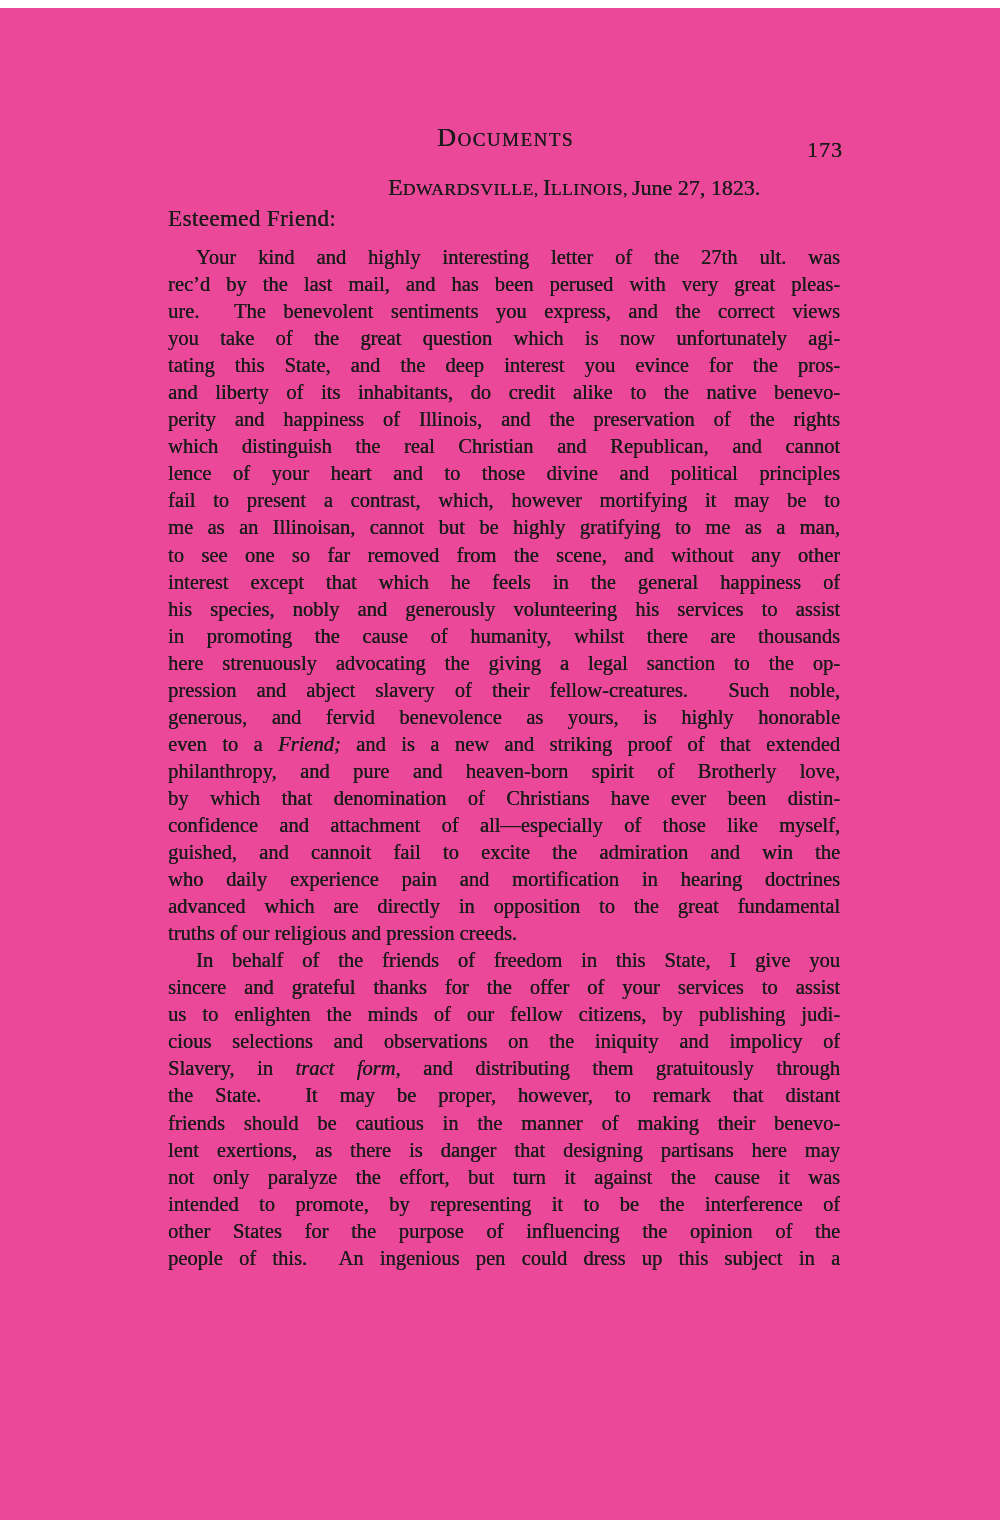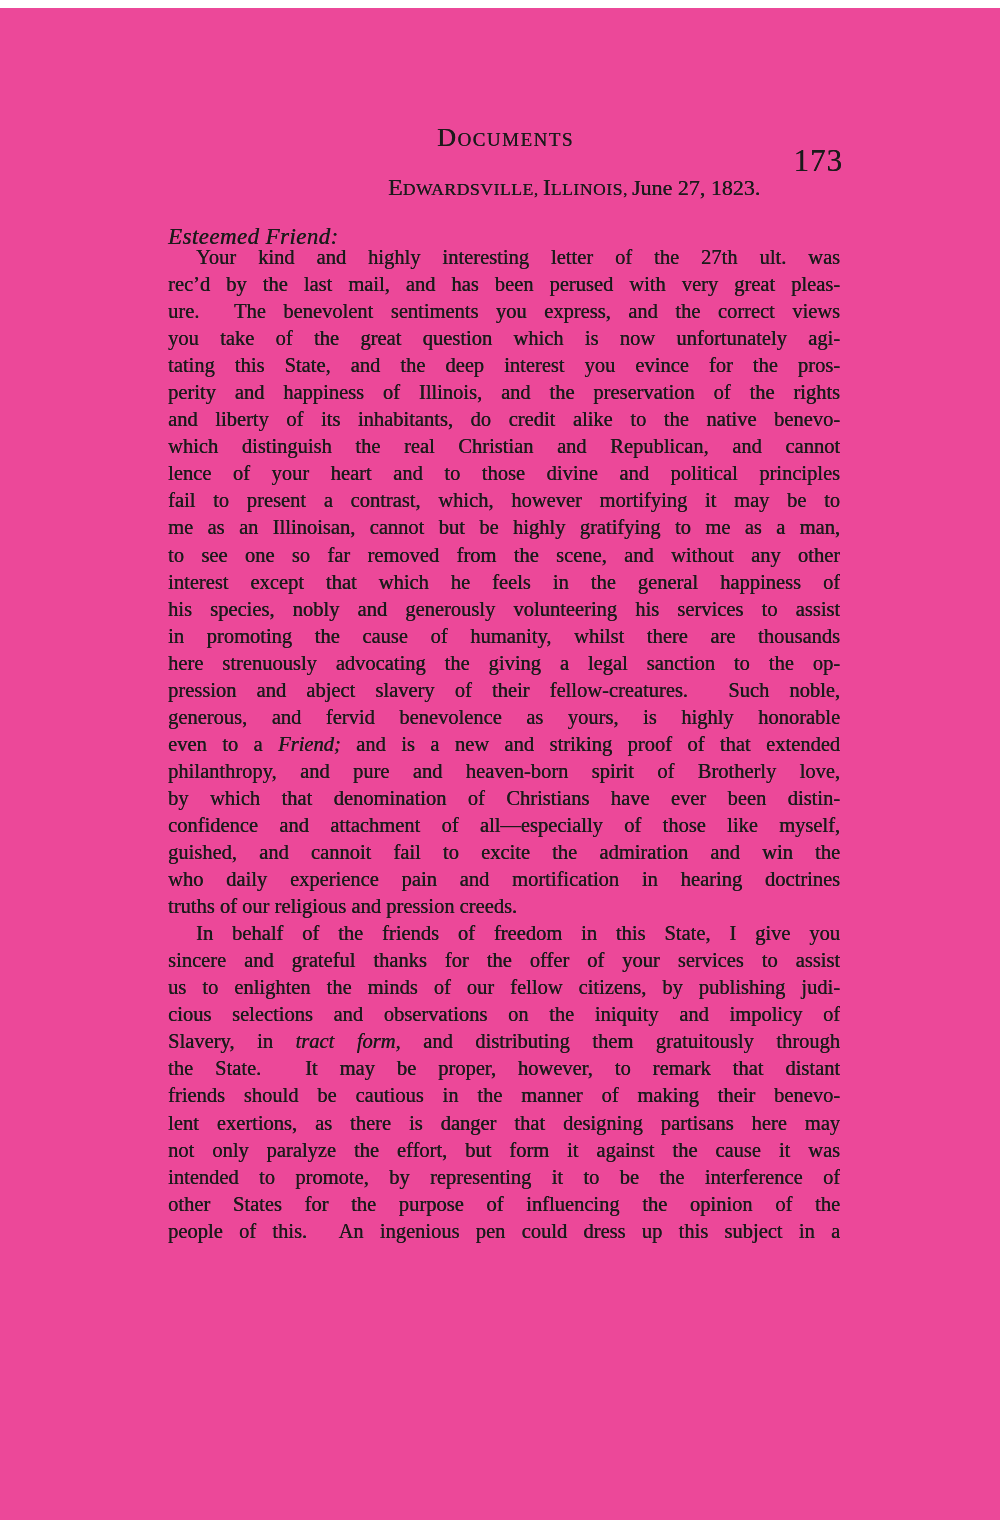--- a/index.html
+++ b/index.html
@@ -37,40 +37,39 @@
     top: 0;
     text-align: center;
     letter-spacing: 1.5px;
     white-space: nowrap;
   }
   .cap-lg { font-size: 26px; line-height: 26px; }
   .cap-sm { font-size: 19px; line-height: 26px; }
   .page-num {
     position: absolute;
     right: 0;
-    top: 18px;
-    font-size: 31px;
+    top: 12px;
+    font-size: 22px;
     letter-spacing: 1px;
   }
   
   .dateline {
     position: absolute;
     left: 388px;
     top: 166px;
     white-space: nowrap;
   }
   .dl-cap { font-size: 24px; line-height: 26px; }
   .dl-sc  { font-size: 17.5px; line-height: 26px; letter-spacing: 0.6px; }
   .dl-date { font-size: 22px; line-height: 26px; }
   
   .salutation {
     position: absolute;
     left: 168px;
-    top: 216px;
-    font-style: italic;
+    top: 198px;
     font-size: 23px;
     letter-spacing: 0.4px;
     white-space: nowrap;
   }
   
   .letter-body {
     position: absolute;
     left: 168px;
     top: 236px;
     width: 672px;
@@ -101,47 +100,48 @@
   <div class="dateline"><span class="dl-cap">E</span><span class="dl-sc">DWARDSVILLE,</span> <span class="dl-cap">I</span><span class="dl-sc">LLINOIS,</span> <span class="dl-date">June 27, 1823.</span></div>
 
   <div class="salutation">Esteemed Friend:</div>
 
   <div class="letter-body">
       <div class="line indent"><span>Your kind and highly interesting letter of the 27th ult. was</span></div>
       <div class="line"><span>rec’d by the last mail, and has been perused with very great pleas-</span></div>
       <div class="line"><span>ure.&nbsp; The benevolent sentiments you express, and the correct views</span></div>
       <div class="line"><span>you take of the great question which is now unfortunately agi-</span></div>
       <div class="line"><span>tating this State, and the deep interest you evince for the pros-</span></div>
+      <div class="line"><span>and liberty of its inhabitants, do credit alike to the native benevo-</span></div>
       <div class="line"><span>perity and happiness of Illinois, and the preservation of the rights</span></div>
-      <div class="line"><span>and liberty of its inhabitants, do credit alike to the native benevo-</span></div>
       <div class="line"><span>which distinguish the real Christian and Republican, and cannot</span></div>
       <div class="line"><span>lence of your heart and to those divine and political principles</span></div>
       <div class="line"><span>fail to present a contrast, which, however mortifying it may be to</span></div>
       <div class="line"><span>me as an Illinoisan, cannot but be highly gratifying to me as a man,</span></div>
       <div class="line"><span>to see one so far removed from the scene, and without any other</span></div>
       <div class="line"><span>interest except that which he feels in the general happiness of</span></div>
       <div class="line"><span>his species, nobly and generously volunteering his services to assist</span></div>
       <div class="line"><span>in promoting the cause of humanity, whilst there are thousands</span></div>
       <div class="line"><span>here strenuously advocating the giving a legal sanction to the op-</span></div>
       <div class="line"><span>pression and abject slavery of their fellow-creatures.&nbsp; Such noble,</span></div>
       <div class="line"><span>generous, and fervid benevolence as yours, is highly honorable</span></div>
       <div class="line"><span>even to a </span><span class="it">Friend;</span><span> and is a new and striking proof of that extended</span></div>
       <div class="line"><span>philanthropy, and pure and heaven-born spirit of Brotherly love,</span></div>
       <div class="line"><span>by which that denomination of Christians have ever been distin-</span></div>
       <div class="line"><span>confidence and attachment of all—especially of those like myself,</span></div>
       <div class="line"><span>guished, and cannoit fail to excite the admiration and win the</span></div>
       <div class="line"><span>who daily experience pain and mortification in hearing doctrines</span></div>
+      <div class="line"><span>advanced which are directly in opposition to the great fundamental</span></div>
       <div class="line para-end"><span>truths of our religious and pression creeds.</span></div>
       <div class="line indent"><span>In behalf of the friends of freedom in this State, I give you</span></div>
       <div class="line"><span>sincere and grateful thanks for the offer of your services to assist</span></div>
       <div class="line"><span>us to enlighten the minds of our fellow citizens, by publishing judi-</span></div>
       <div class="line"><span>cious selections and observations on the iniquity and impolicy of</span></div>
       <div class="line"><span>Slavery, in </span><span class="it">tract form,</span><span> and distributing them gratuitously through</span></div>
       <div class="line"><span>the State.&nbsp; It may be proper, however, to remark that distant</span></div>
       <div class="line"><span>friends should be cautious in the manner of making their benevo-</span></div>
       <div class="line"><span>lent exertions, as there is danger that designing partisans here may</span></div>
-      <div class="line"><span>not only paralyze the effort, but form it against the cause it was</span></div>
+      <div class="line"><span>not only paralyze the effort, but turn it against the cause it was</span></div>
       <div class="line"><span>intended to promote, by representing it to be the interference of</span></div>
       <div class="line"><span>other States for the purpose of influencing the opinion of the</span></div>
       <div class="line"><span>people of this.&nbsp; An ingenious pen could dress up this subject in a</span></div>
     </div>
 
 </div>
 
 </body></html>

